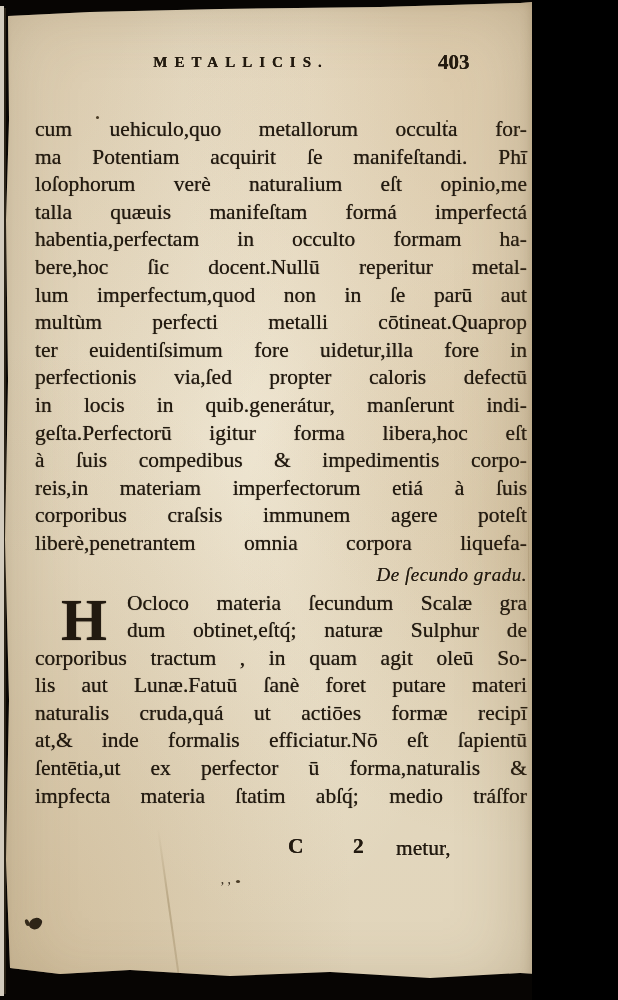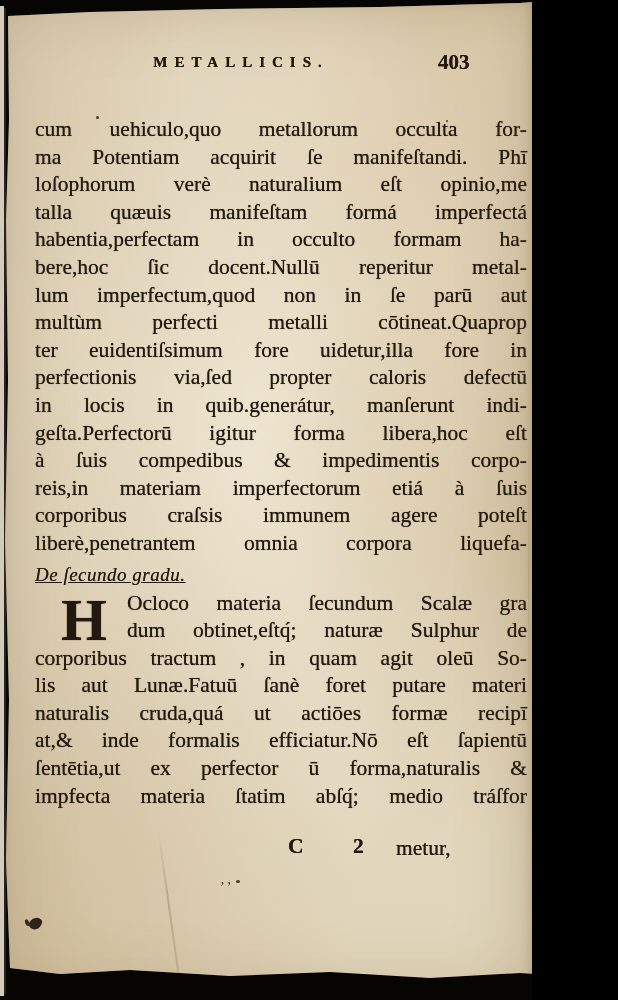--- a/index.html
+++ b/index.html
@@ -45,23 +45,22 @@
   
   .textblock{position:absolute;left:35px;top:84px;width:492px;margin-top:32px;}
   .line{
     height:27.6px;line-height:27.6px;font-size:21.5px;
     text-align:justify;text-align-last:justify;overflow:visible;
     text-shadow:0 0 .7px rgba(34,26,16,.85);
   }
   .line.short{text-align-last:left;}
   .section-heading{
     height:32px;line-height:34px;font-size:19px;font-style:italic;
-    text-align:left;text-shadow:0 0 .5px rgba(34,26,16,.8);
+    text-align:right;text-shadow:0 0 .5px rgba(34,26,16,.8);
     letter-spacing:.5px;
-    text-decoration:underline;
   }
   .para2{position:relative;}
   .drop-cap{
     position:absolute;left:26px;top:4px;width:60px;height:56px;
     font-size:59px;line-height:52px;font-weight:bold;
     text-shadow:0 0 1px #221a10;
   }
   .line.indented{padding-left:92px;}
   
   .sigline{position:absolute;left:30px;top:834px;width:492px;height:30px;font-size:21.5px;}

